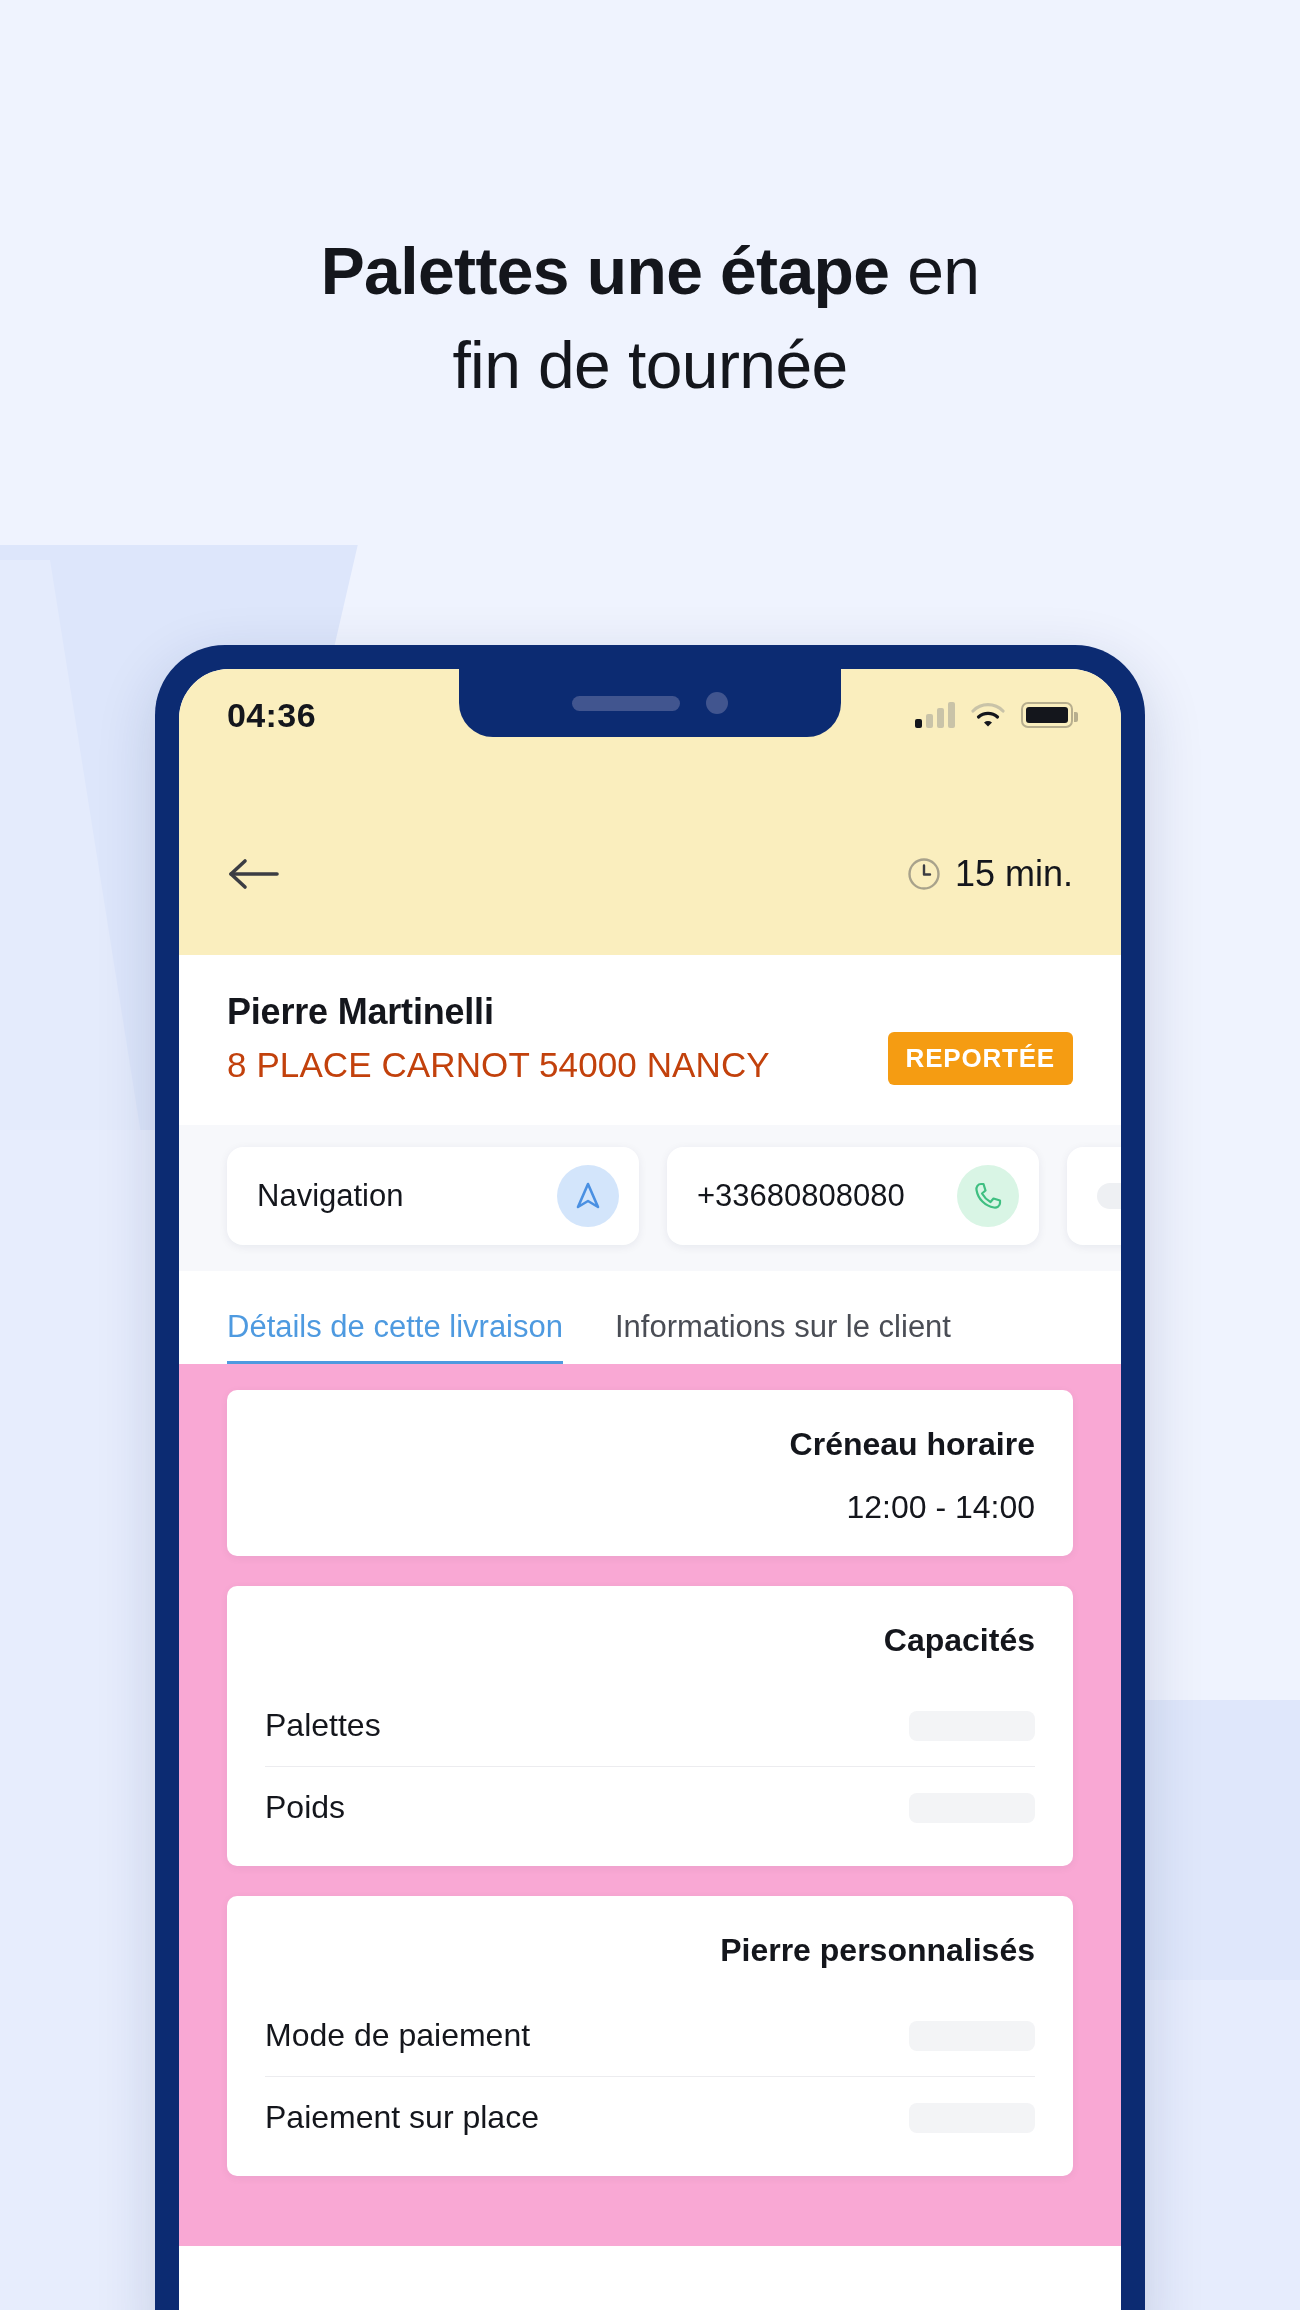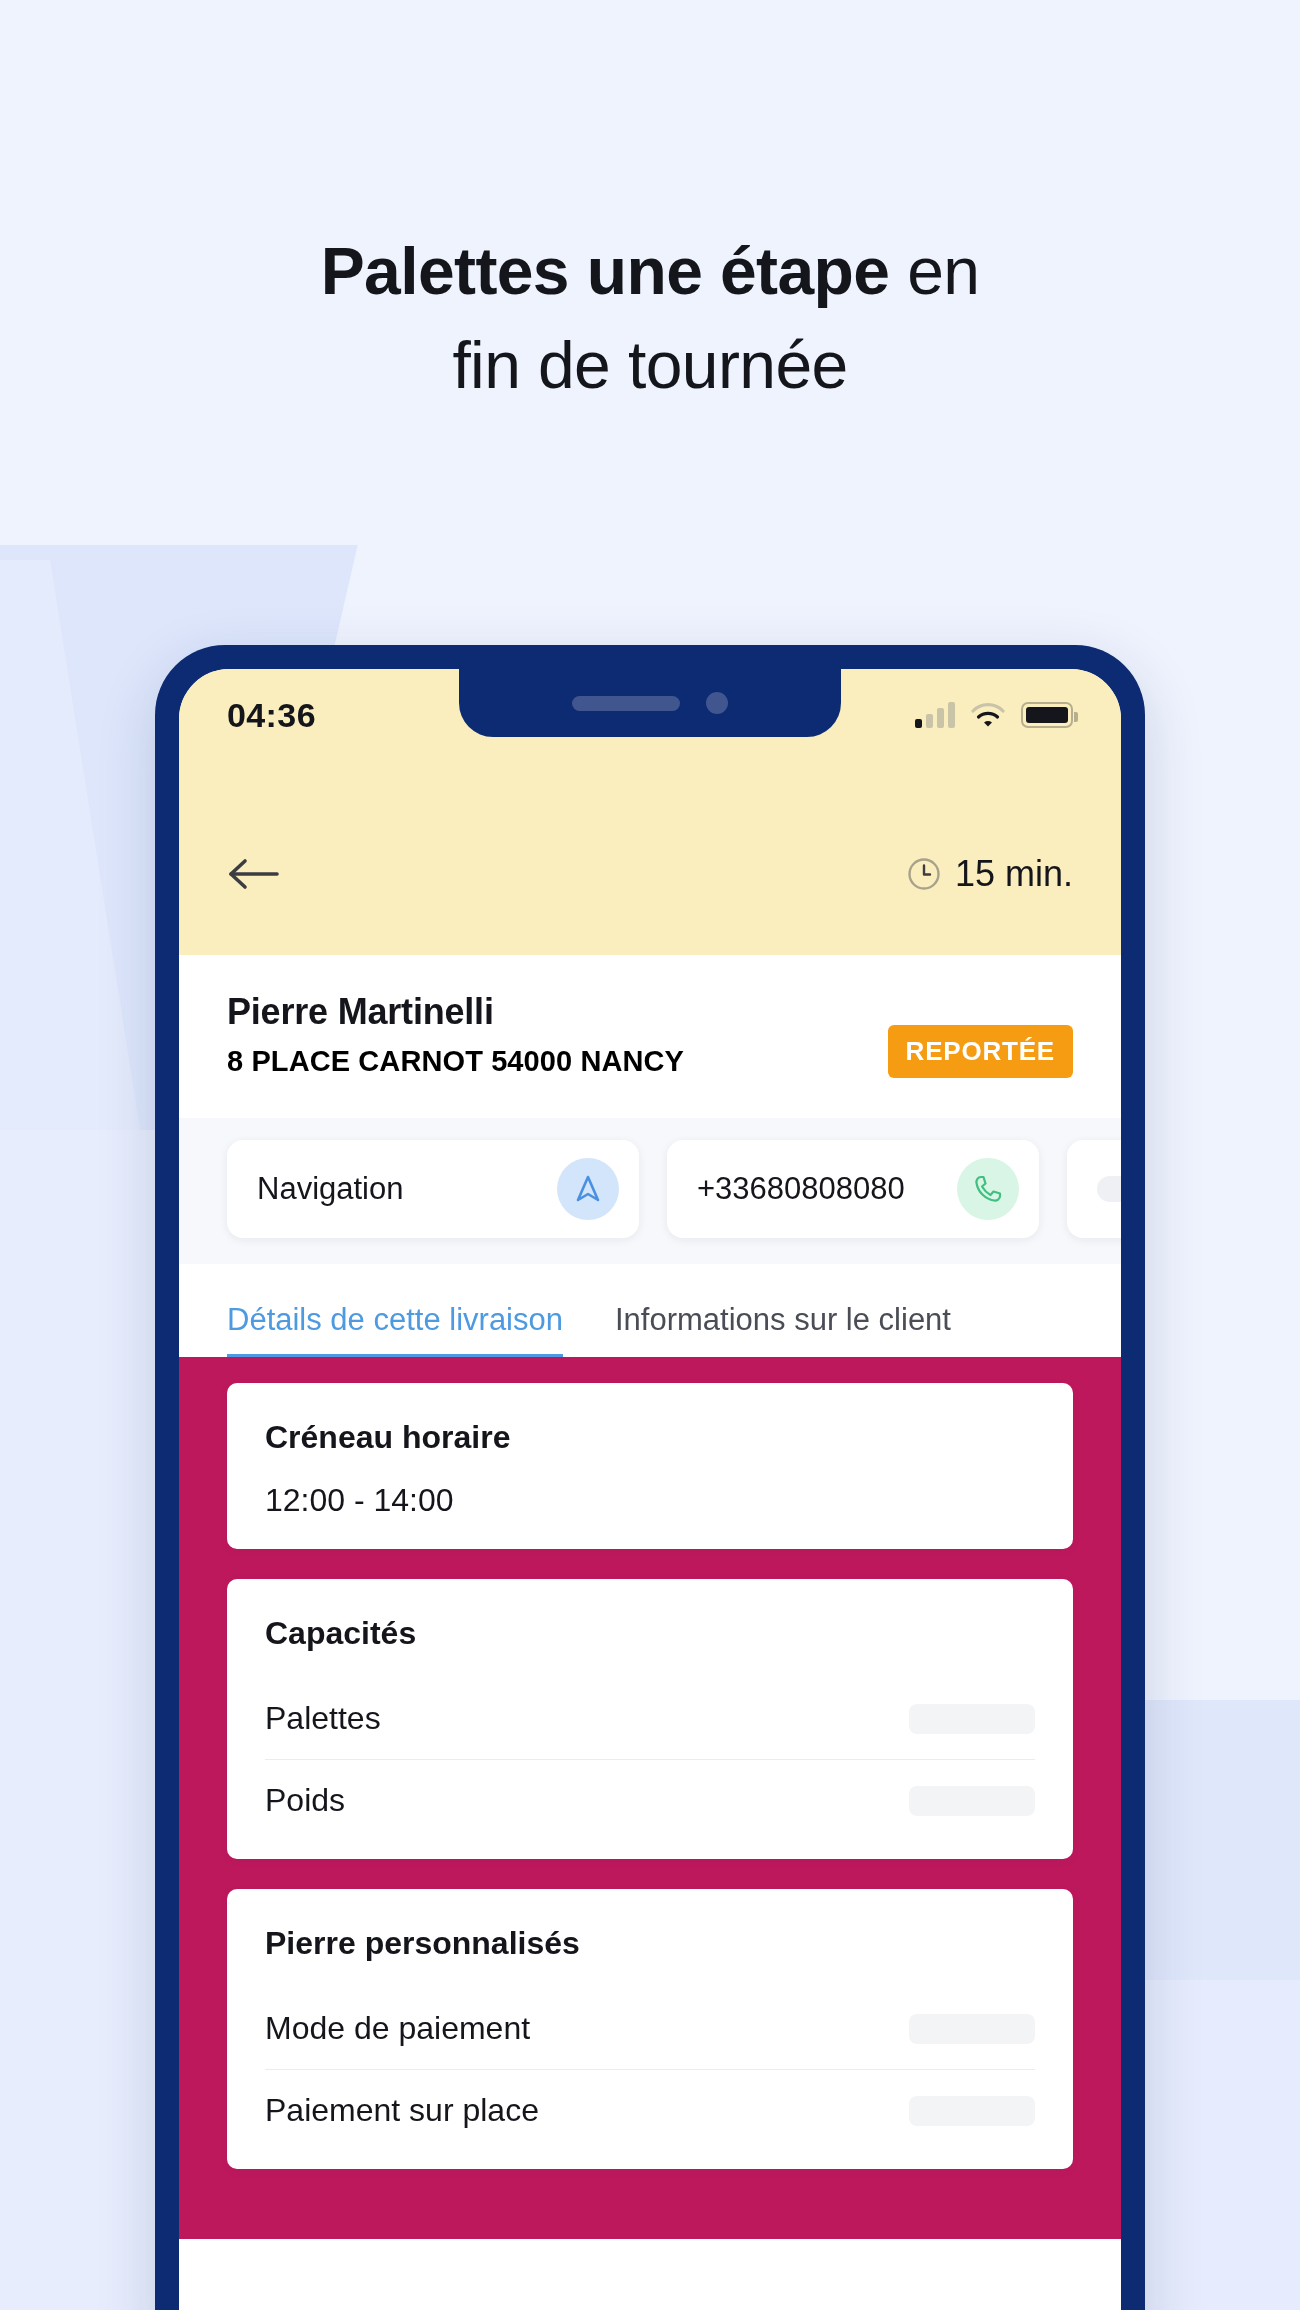--- a/index.html
+++ b/index.html
@@ -227,23 +227,23 @@
     align-items: flex-end;
   }
   .cust-name {
     font-size: 36px;
     font-weight: 700;
     color: #14161c;
     margin-bottom: 12px;
     letter-spacing: -0.2px;
   }
   .cust-addr {
-    font-size: 29px;
-    font-weight: 700;
-    color: #000000;
+    font-size: 35px;
+    font-weight: 400;
+    color: #c2410c;
     letter-spacing: 0.1px;
   }
   .badge {
     background: #f59c12;
     color: #ffffff;
     font-size: 26px;
     font-weight: 700;
     letter-spacing: 0.8px;
     padding: 11px 18px;
     border-radius: 6px;
@@ -310,23 +310,24 @@
     color: #4e9ae0;
     border-bottom: 3px solid #4e9ae0;
   }
   .tab-inactive {
     color: #4a4d55;
     border-bottom: 3px solid transparent;
   }
 
   
   .content {
-    background: #be185d;
+    background: #f9a8d4;
     padding: 26px 48px 40px 48px;
     min-height: 520px;
+    text-align: right;
   }
   .card {
     background: #ffffff;
     border-radius: 10px;
     box-shadow: 0 2px 8px rgba(20,35,70,0.06);
     padding: 36px 38px 30px 38px;
     margin-bottom: 30px;
   }
   .card-title {
     font-size: 32px;

